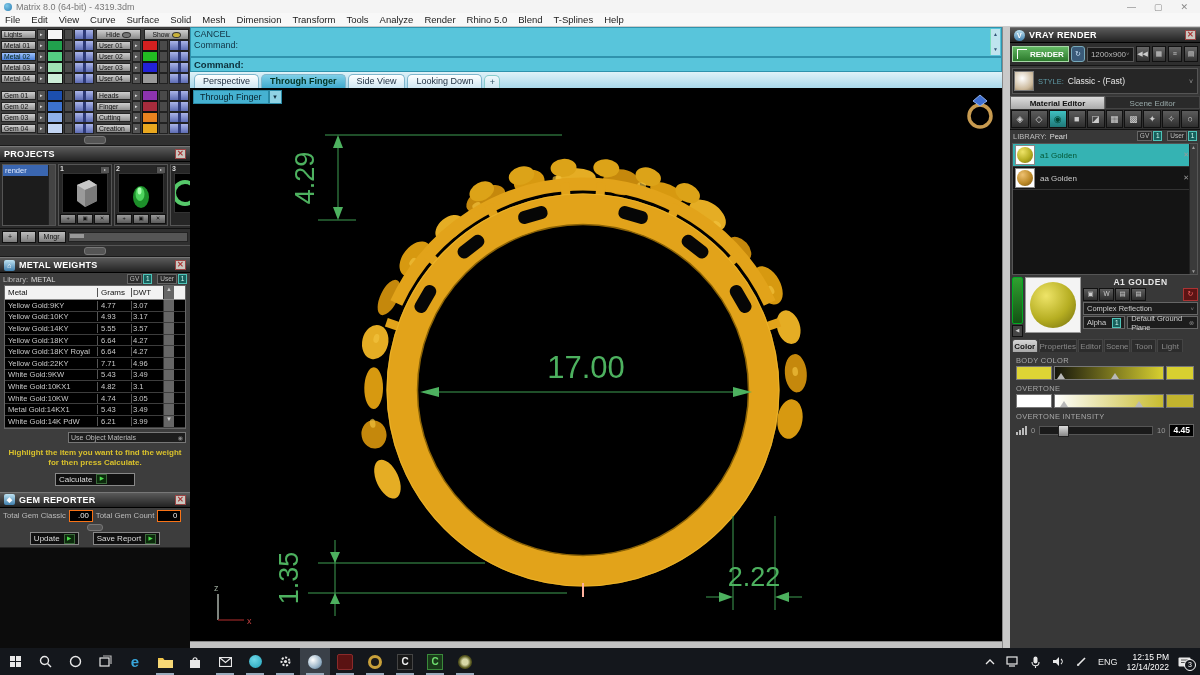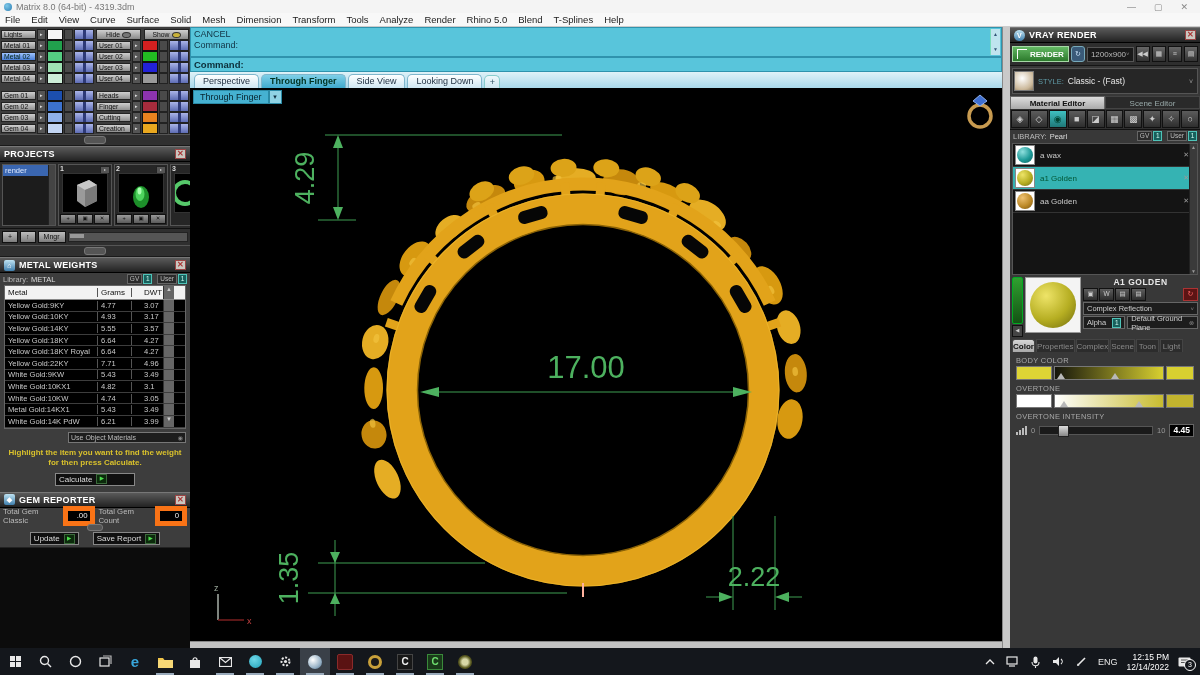--- a/index.html
+++ b/index.html
@@ -60,31 +60,31 @@
   .librow{display:flex;align-items:center;height:12px;padding:0 3px;color:#bbb;font-size:7.5px;gap:3px}
   .tog{display:flex;align-items:center;margin-left:auto;gap:1px}
   .tog.first{margin-left:auto}.tog.second{margin-left:2px}
   .togl{background:#2a2a2a;border:1px solid #666;color:#bbb;font-size:6.5px;padding:0 2px;height:8px;line-height:8px}
   .togv{background:#18605c;border:1px solid #4fc3b8;color:#cffcf4;font-size:6.5px;width:7px;height:8px;line-height:8px;text-align:center}
   .mwtable{margin:0 4px;border:1px solid #666;background:#000}
   .mwhead{display:flex;background:#f2f2f2;color:#111;font-size:8px;height:13px;align-items:center;border-bottom:1px solid #888}
   .mwrow{display:flex;height:10.6px;align-items:center;border-bottom:1px solid #3d3d3d;color:#c9c9c9;font-size:7.6px}
   .c1{width:92px;padding-left:3px;box-sizing:border-box;white-space:nowrap;overflow:hidden}
   .c2{width:34px;border-left:1px solid #555;padding-left:3px;box-sizing:border-box}
-  .c3{width:32px;border-left:1px solid #555;padding-left:12px;box-sizing:border-box}
+  .c3{width:32px;border-left:1px solid #555;padding-left:1px;box-sizing:border-box}
   .csb{width:10px;align-self:stretch;background:#666;border-left:1px solid #333;color:#ccc;font-size:6px;text-align:center}
   .uom{margin:3px 4px 0 auto;width:118px;height:11px;background:#1d1d1d;border:1px solid #777;color:#bbb;
        font-size:7px;display:flex;align-items:center;padding:0 2px;box-sizing:border-box}
   .hint{color:#d9c12c;font-size:8px;font-weight:bold;text-align:center;margin-top:5px;line-height:10px}
   .calcwrap{display:flex;justify-content:center;margin-top:5px}
   .gbtn{background:#101010;border:1px solid #888;color:#ddd;font-size:8px;height:11px;display:flex;align-items:center;padding:0 3px;gap:4px}
   .gplay{width:9px;height:8px;background:#0c2a0c;border:1px solid #3a6a3a;color:#4ddd4d;font-size:5.5px;line-height:7px;text-align:center}
   
   .gemrow{display:flex;align-items:center;height:16px;padding:0 3px;gap:3px;color:#bbb;font-size:7.8px}
-  .gval{background:#000;border:5px solid #f97316;color:#eee;font-size:7.8px;height:10px;line-height:10px;padding:0 3px;min-width:16px;text-align:right}
+  .gval{background:#000;border:1px solid #f97316;color:#eee;font-size:7.8px;height:10px;line-height:10px;padding:0 3px;min-width:16px;text-align:right}
   .gemdiv{height:7px;display:flex;align-items:center;justify-content:center}
   .gembtns{display:flex;gap:14px;justify-content:center;align-items:center;height:16px}
   .blackrest{background:#0c0c0c;border-top:1px solid #222;height:118px}
   
   .vwrap{position:absolute;left:190px;top:27px;width:820px;height:621px;background:#000}
   .cmdhist{position:absolute;left:0;top:0;width:812px;height:30px;background:#58c5db;border:1px solid #2f93ad;box-sizing:border-box;
            font-size:9px;color:#134;padding:1px 3px}
   .cmdhist div{line-height:11px}
   .histsb{position:absolute;right:1px;top:1px;width:9px;height:26px;background:#bfe4ee;border-left:1px solid #7db;
           display:flex;flex-direction:column;justify-content:space-between;align-items:center;font-size:5px;color:#357}
@@ -736,27 +736,20 @@
     <span class="tog first">
         <span class="togl">GV</span>
         <span class="togv">1</span>
       </span>
     <span class="tog second">
         <span class="togl">User</span>
         <span class="togv">1</span>
       </span>
   </div>
   <div class="matlist">
-    <div class="matrow">
-        <div class="matthumb">
-          <div class="sphere sp-wax"></div>
-        </div>
-        <span class="matname">a wax</span>
-        <span class="matx">✕</span>
-      </div>
     <div class="matrow sel">
         <div class="matthumb">
           <div class="sphere sp-a1"></div>
         </div>
         <span class="matname">a1 Golden</span>
         <span class="matx">✕</span>
       </div>
     <div class="matrow">
         <div class="matthumb">
           <div class="sphere sp-aa"></div>
@@ -798,21 +791,21 @@
         <div class="pdd" style="flex:1">
             <span>Default Ground Plane</span>
             <span class="ca">⊗</span>
           </div>
       </div>
     </div>
   </div>
   <div class="proptabs">
     <div class="ptab active">Color</div>
     <div class="ptab">Properties</div>
-    <div class="ptab">Complex</div>
+    <div class="ptab">Editor</div>
     <div class="ptab">Scene</div>
     <div class="ptab">Toon</div>
     <div class="ptab">Light</div>
   </div>
   <div class="slab">BODY COLOR</div>
   <div class="srow">
     <div class="swl" style="background:#ddd435"></div>
     <div class="strack" style="background:linear-gradient(90deg,#15150c,#d8d030)">
       <div class="thumbtri" style="left:6%"></div>
       <div class="thumbtri" style="left:56%"></div>

